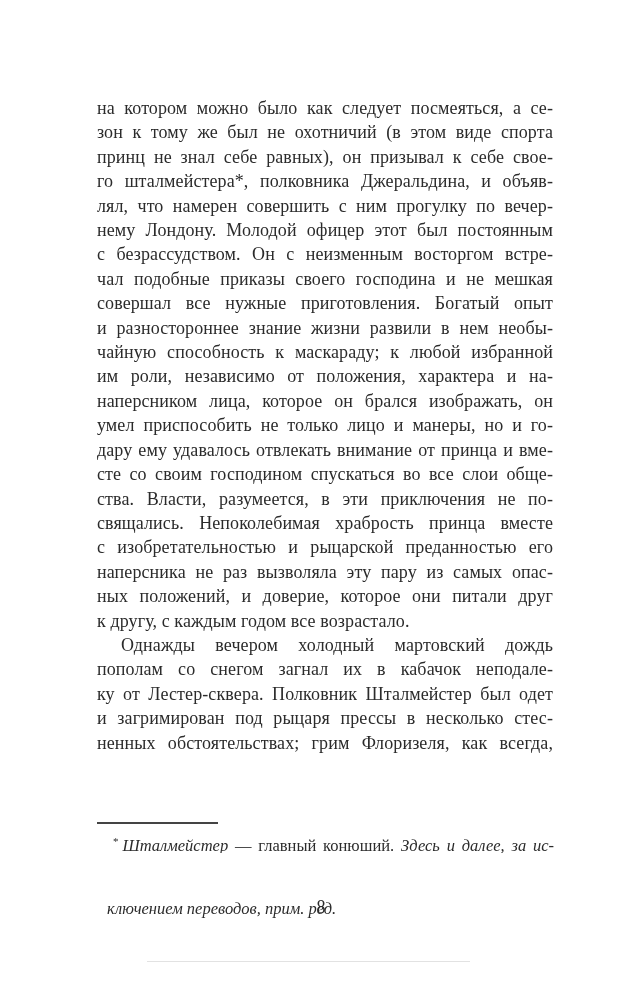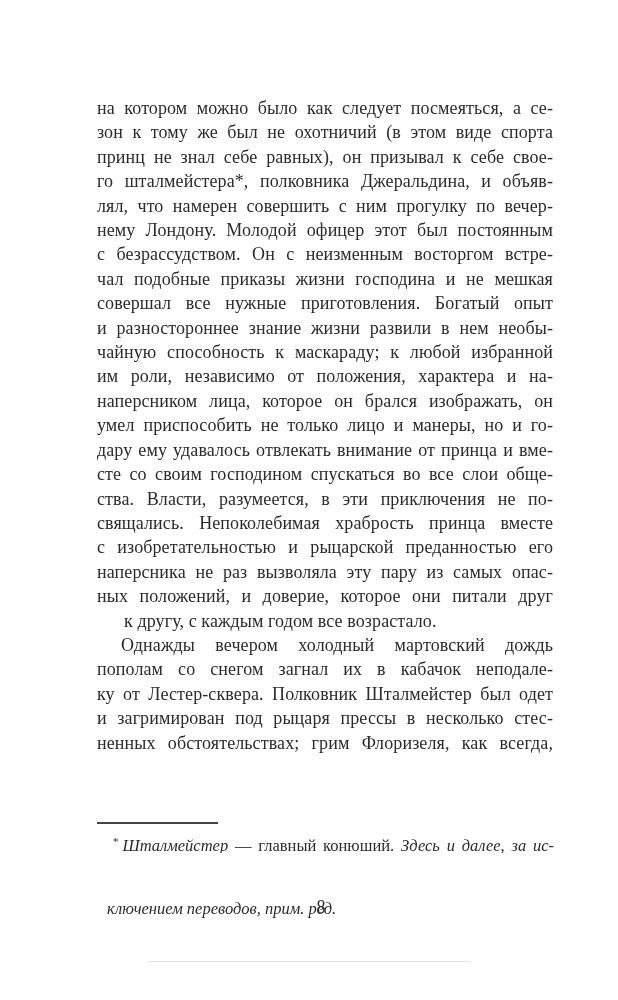--- a/index.html
+++ b/index.html
@@ -26,21 +26,20 @@
   .body-text .line {
     height: 24.42px;
     line-height: 24.42px;
     text-align: justify;
     text-align-last: justify;
     overflow: hidden;
     letter-spacing: 0.1px;
   }
   .body-text .line.last {
     text-align-last: left;
-    margin-left: 27px;
   }
   .body-text .line.indent {
     text-indent: 24px;
   }
   .footnote-rule {
     position: absolute;
     left: 97px;
     top: 822px;
     width: 121px;
     height: 1.5px;
@@ -98,21 +97,21 @@
 <div class="page">
 
   <div class="body-text">
       <div class="line">на котором можно было как следует посмеяться, а се-</div>
       <div class="line">зон к тому же был не охотничий (в этом виде спорта</div>
       <div class="line">принц не знал себе равных), он призывал к себе свое-</div>
       <div class="line">го шталмейстера*, полковника Джеральдина, и объяв-</div>
       <div class="line">лял, что намерен совершить с ним прогулку по вечер-</div>
       <div class="line">нему Лондону. Молодой офицер этот был постоянным</div>
       <div class="line">с безрассудством. Он с неизменным восторгом встре-</div>
-      <div class="line">чал подобные приказы жизни господина и не мешкая</div>
+      <div class="line">чал подобные приказы своего господина и не мешкая</div>
       <div class="line">совершал все нужные приготовления. Богатый опыт</div>
       <div class="line">и разностороннее знание жизни развили в нем необы-</div>
       <div class="line">чайную способность к маскараду; к любой избранной</div>
       <div class="line">им роли, независимо от положения, характера и на-</div>
       <div class="line">наперсником лица, которое он брался изображать, он</div>
       <div class="line">умел приспособить не только лицо и манеры, но и го-</div>
       <div class="line">дару ему удавалось отвлекать внимание от принца и вме-</div>
       <div class="line">сте со своим господином спускаться во все слои обще-</div>
       <div class="line">ства. Власти, разумеется, в эти приключения не по-</div>
       <div class="line">свящались. Непоколебимая храбрость принца вместе</div>

